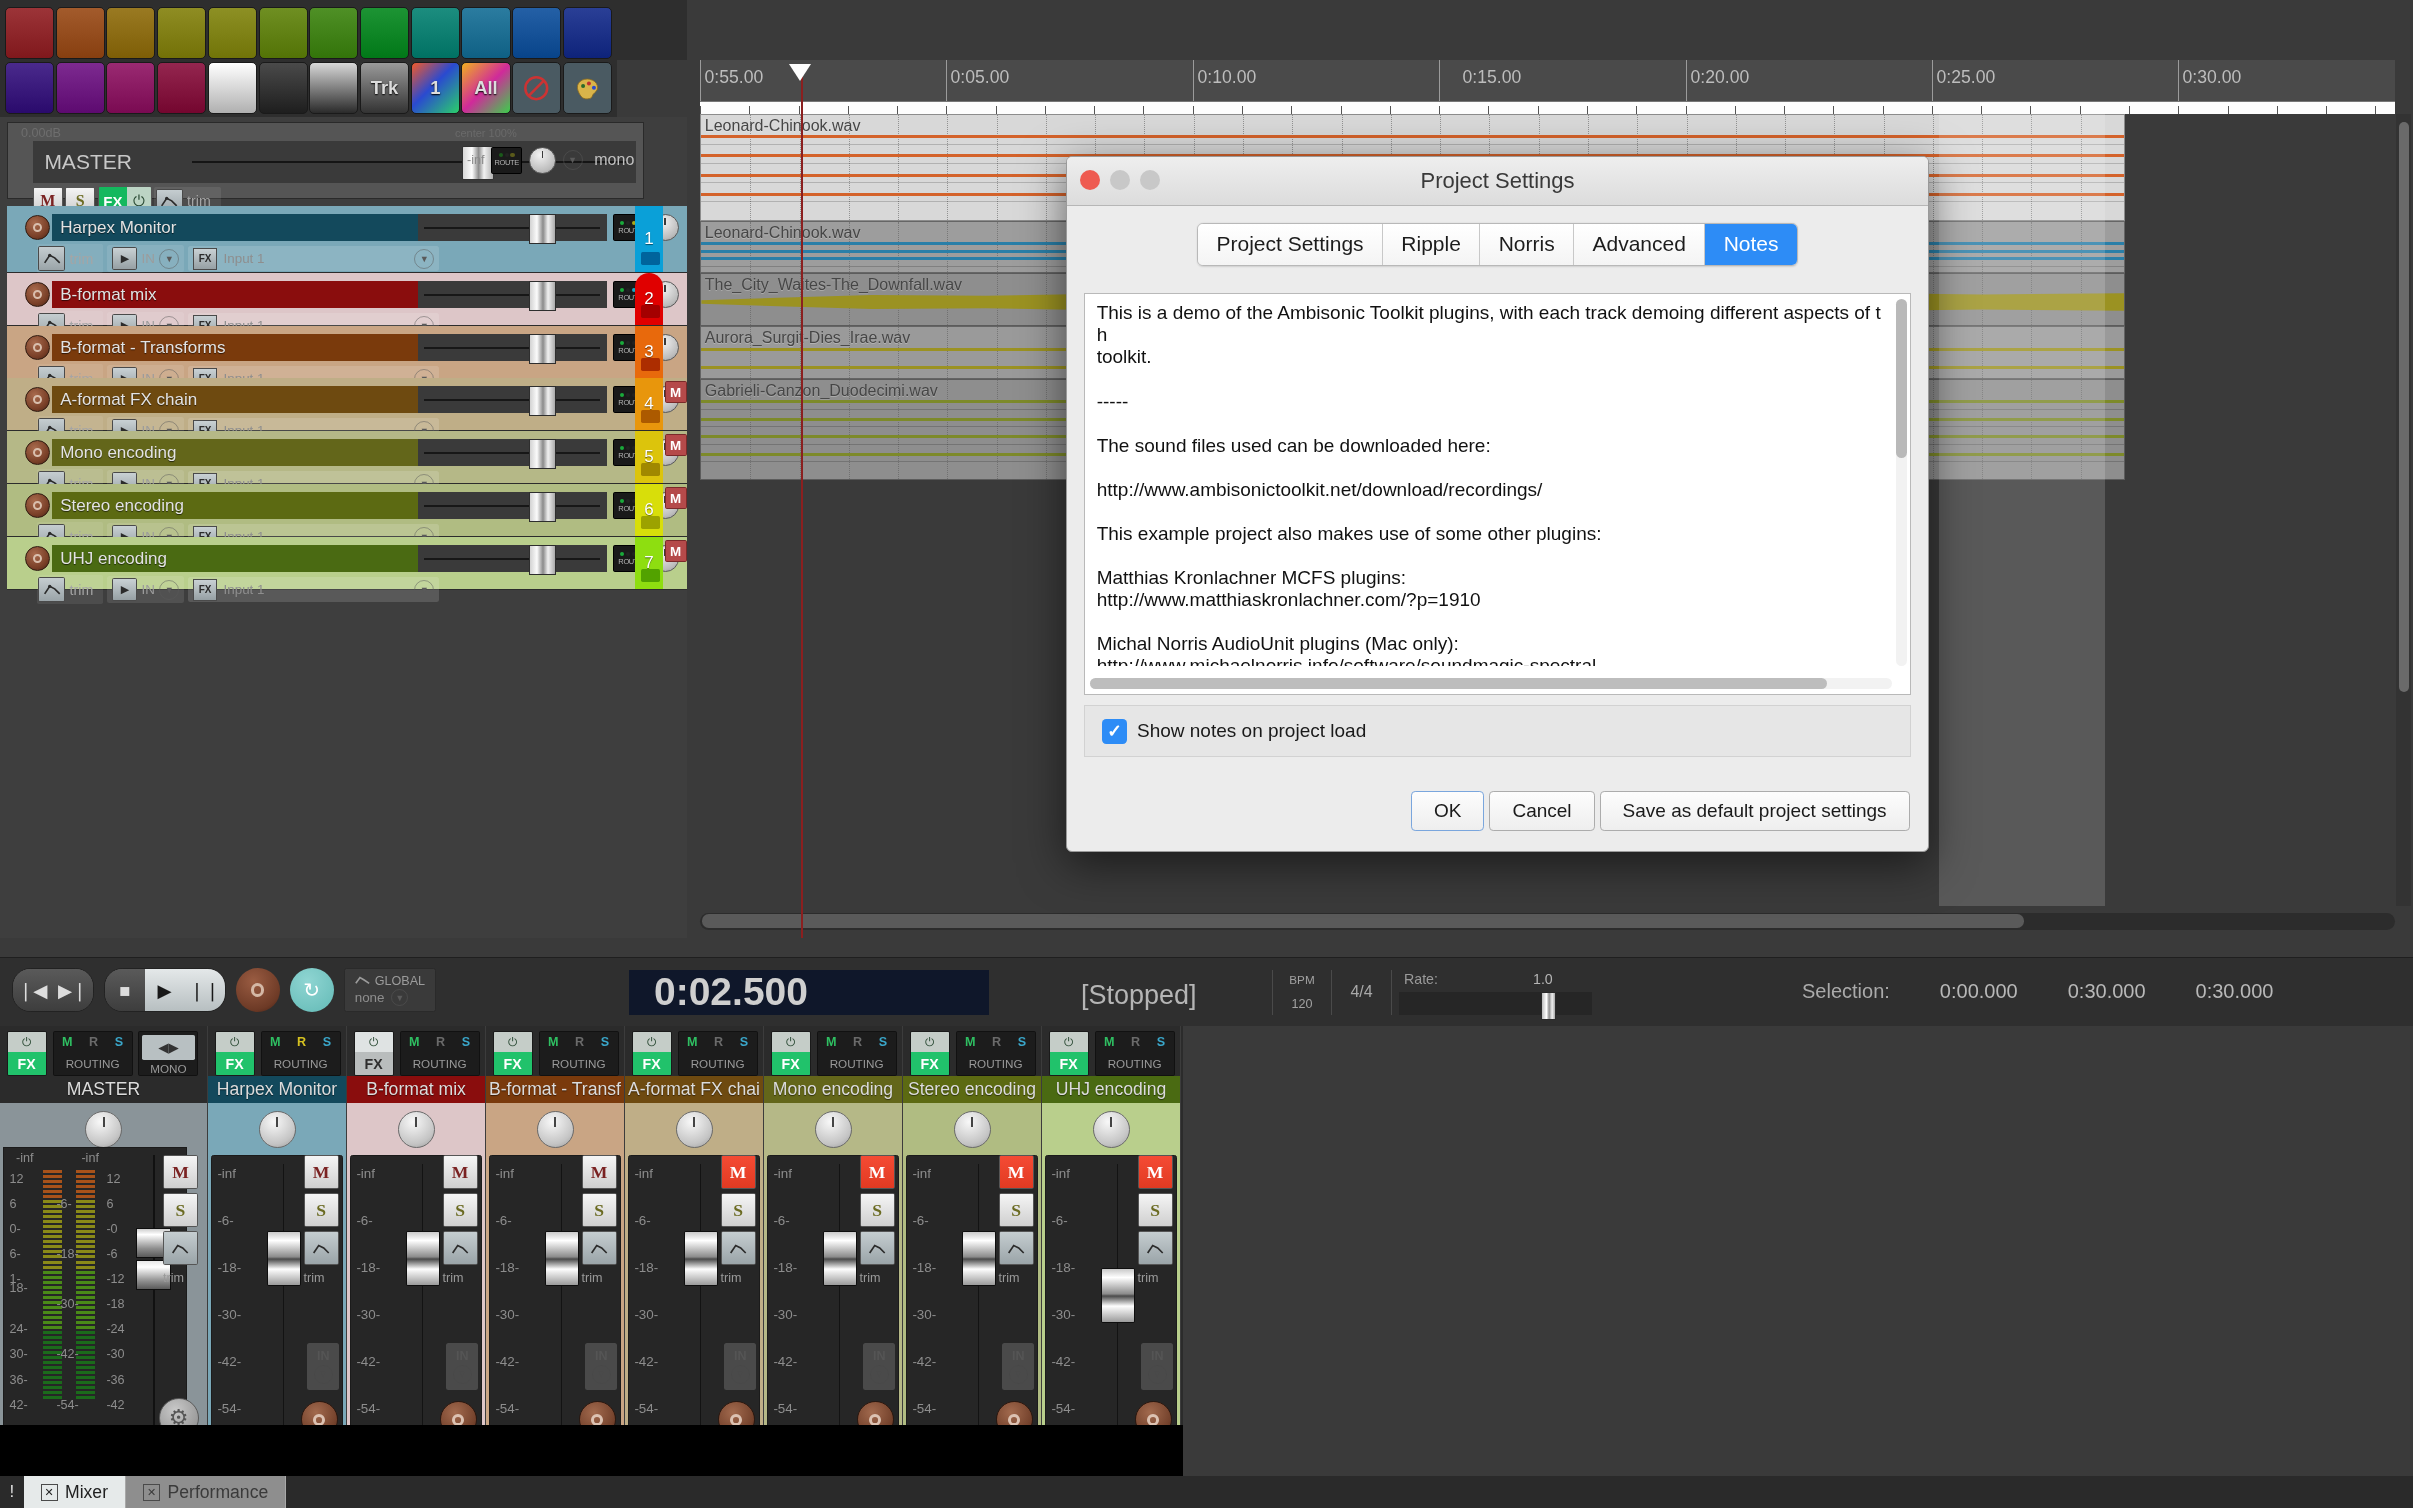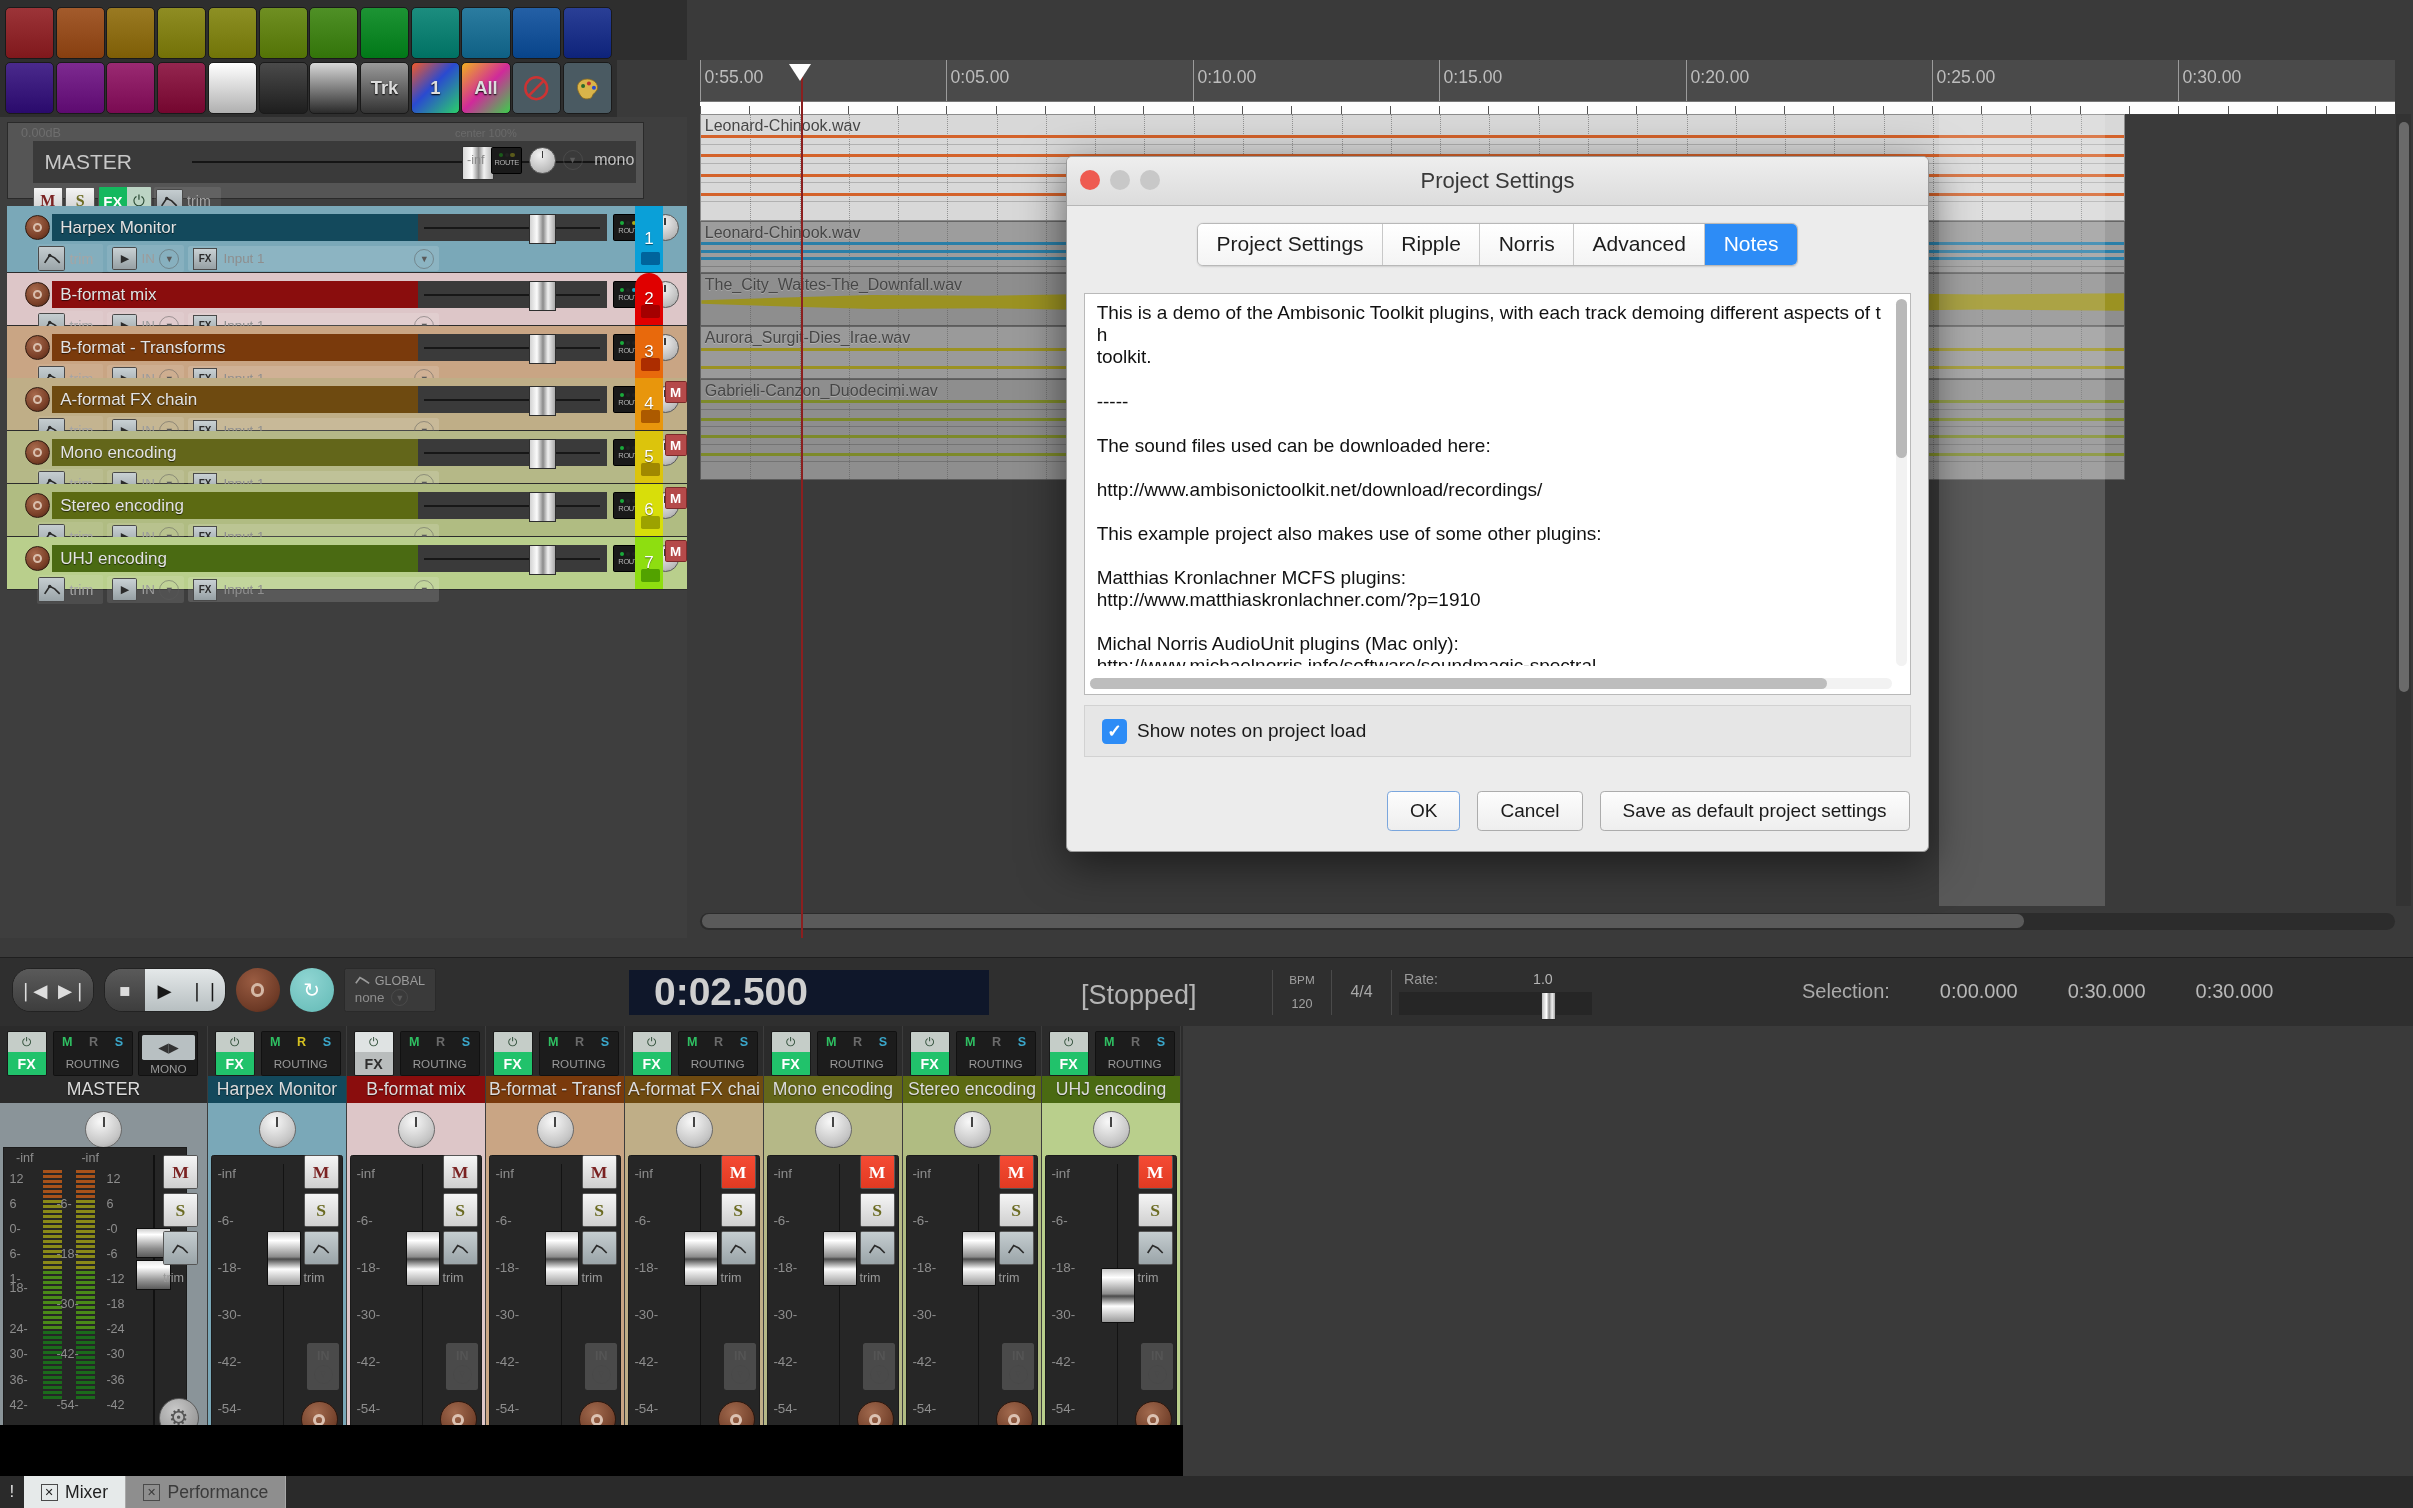--- a/index.html
+++ b/index.html
@@ -293,21 +293,21 @@
     background:#e6e6e6; border:0.8px solid #d2d2d2;
     display:flex; align-items:center; padding-left:17px;
   }
   .chkbox {
     width:25px;height:25px;background:#2d8cf6;border-radius:4.2px;
     display:flex;align-items:center;justify-content:center;
     color:#fff;font-size:17.6px;font-weight:bold; margin-right:10px;
   }
   .chk-label { font-size:19px; color:#1a1a1a; }
   .dlg-buttons {
-    position:absolute; right:18.4px; bottom:20px; display:flex; gap:17px;
+    position:absolute; right:18.4px; bottom:20px; display:flex; gap:5px;
   }
   .dbtn {
     height:40px; padding:0 22px; font-size:19px; color:#1a1a1a;
     background:linear-gradient(180deg,#fdfdfd,#eeeeee);
     border:0.8px solid #acacac; border-radius:4.2px;
     display:flex;align-items:center;justify-content:center;
   }
   .dbtn.primary { border:1.7px solid #7aa6dd; }
 
   
@@ -1002,21 +1002,21 @@
 
   <div class="arrange">
     <div class="ruler" id="ruler">
         <div class="tick" style="left: 0px;"></div>
         <div class="tlabel" style="left: 0px;">0:55.00</div>
         <div class="tick" style="left: 246px;"></div>
         <div class="tlabel" style="left: 246px;">0:05.00</div>
         <div class="tick" style="left: 493px;"></div>
         <div class="tlabel" style="left: 493px;">0:10.00</div>
         <div class="tick" style="left: 739px;"></div>
-        <div class="tlabel" style="left: 739px;">0:15.00</div>
+        <div class="tlabel" style="left: 758px;">0:15.00</div>
         <div class="tick" style="left: 986px;"></div>
         <div class="tlabel" style="left: 986px;">0:20.00</div>
         <div class="tick" style="left: 1232px;"></div>
         <div class="tlabel" style="left: 1232px;">0:25.00</div>
         <div class="tick" style="left: 1478px;"></div>
         <div class="tlabel" style="left: 1478px;">0:30.00</div>
       </div>
     <div class="ruler-strip" id="ruler-strip">
         <div class="m" style="left: 0px;"></div>
         <div class="m" style="left: 49px;"></div>

